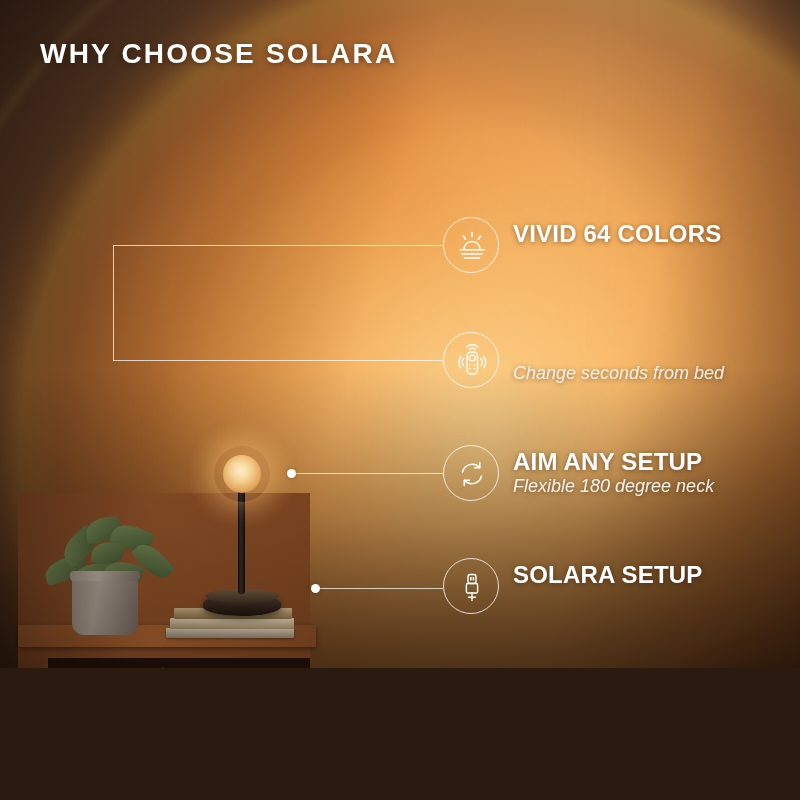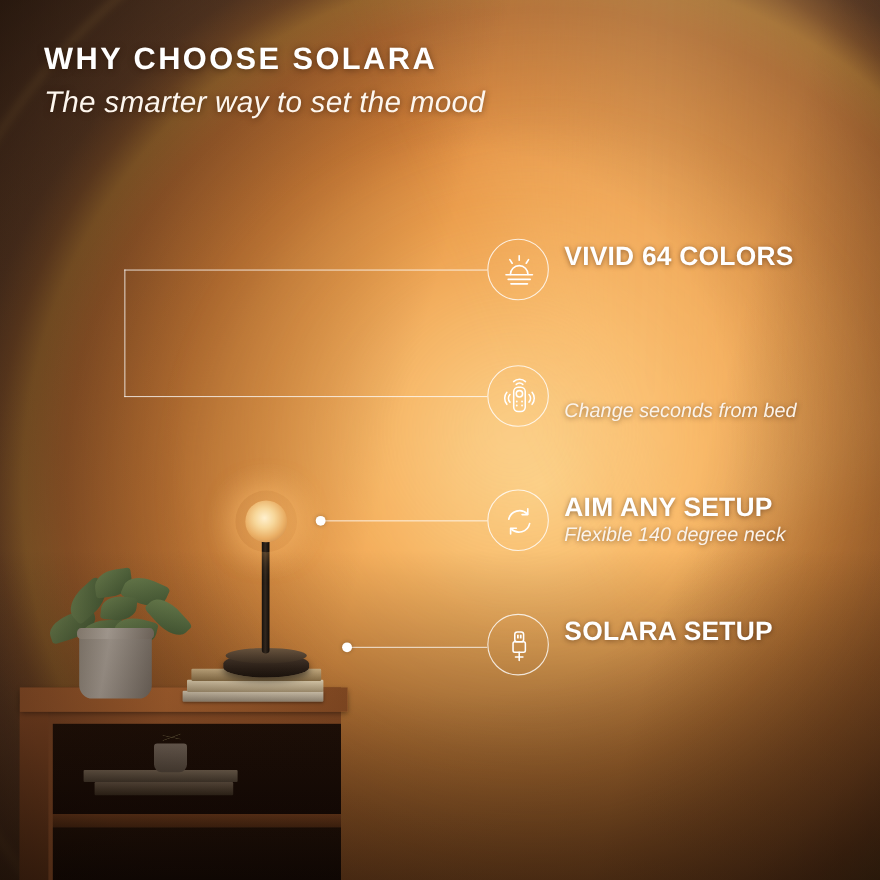--- a/index.html
+++ b/index.html
@@ -7,21 +7,21 @@
     margin: 0;
     padding: 0;
     background: #2b1a10;
   }
   body {
     font-family: "Liberation Sans", sans-serif;
   }
   .stage {
     position: relative;
     width: 800px;
-    height: 800px;
+    height: 668px;
     overflow: hidden;
     background: #5a3c28;
   }
 
   
   .photo {
     position: absolute;
     inset: 0;
     overflow: hidden;
   }
@@ -392,21 +392,20 @@
   <div class="conn conn-v" style="left:113px; top:245px; height:116px;"></div>
   <div class="conn conn-h" style="left:113px; top:360px; width:330px;"></div>
 
   <div class="conn conn-h" style="left:291px; top:473px; width:152px;"></div>
   <div class="dot" style="left:287px; top:469px;"></div>
 
   <div class="conn conn-h" style="left:315px; top:588px; width:128px;"></div>
   <div class="dot" style="left:311px; top:584px;"></div>
 
   <div class="headline">WHY CHOOSE SOLARA</div>
-  <div class="subhead">The smarter way to set the mood</div>
 
   <div class="feature" style="top:217px;">
     <div class="ficon">
       <svg width="56" height="56" viewBox="0 0 56 56" fill="none" stroke="#ffffff" stroke-width="1.5" stroke-linecap="round">
         <path d="M28 14.5 L28 18.5"></path>
         <path d="M19.5 18 L21.6 21.3"></path>
         <path d="M36.5 18 L34.4 21.3"></path>
         <path d="M20 31.5 a8 8 0 0 1 16 0"></path>
         <path d="M16 31.8 L40 31.8"></path>
         <path d="M18 36 L38 36"></path>
@@ -439,21 +438,21 @@
   <div class="feature" style="top:445px;">
     <div class="ficon">
       <svg width="56" height="56" viewBox="0 0 56 56" fill="none" stroke="#ffffff" stroke-width="1.5" stroke-linecap="round" stroke-linejoin="round">
         <path d="M18.5 26 a10 10 0 0 1 17-4.6"></path>
         <path d="M37.5 30 a10 10 0 0 1 -17 4.6"></path>
         <path d="M35.8 16.6 L35.8 21.8 L30.6 21.8"></path>
         <path d="M20.2 39.4 L20.2 34.2 L25.4 34.2"></path>
       </svg>
     </div>
     <div class="ftitle">AIM ANY SETUP</div>
-    <div class="fsub">Flexible 140 degree neck</div>
+    <div class="fsub">Flexible 180 degree neck</div>
   </div>
 
   <div class="feature" style="top:558px;">
     <div class="ficon">
       <svg width="56" height="56" viewBox="0 0 56 56" fill="none" stroke="#ffffff" stroke-width="1.4" stroke-linecap="round" stroke-linejoin="round">
         <rect x="24" y="15.5" width="8" height="9" rx="2.2"></rect>
         <rect x="26" y="18" width="1.6" height="3.4" fill="#ffffff" stroke="none"></rect>
         <rect x="28.6" y="18" width="1.6" height="3.4" fill="#ffffff" stroke="none"></rect>
         <rect x="22.4" y="24.5" width="11.2" height="9.5" rx="1.6"></rect>
         <path d="M28 34 L28 41.5"></path>

